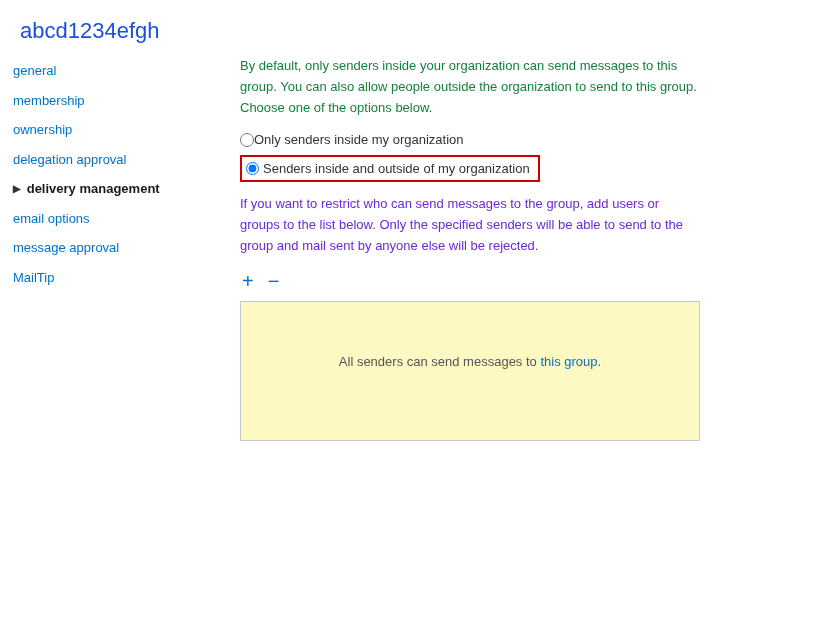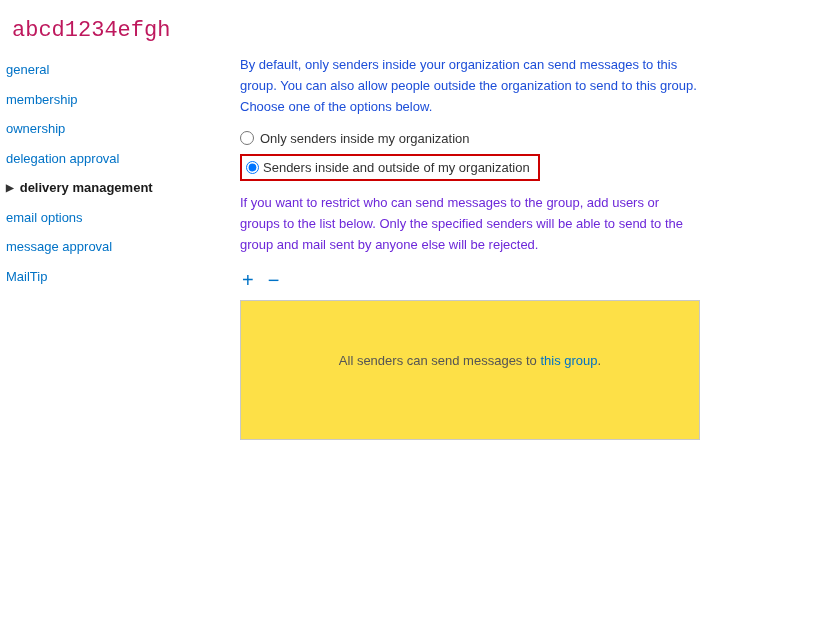--- a/index.html
+++ b/index.html
@@ -7,33 +7,32 @@
       font-family: 'Segoe UI', Tahoma, Geneva, Verdana, sans-serif;
       font-size: 13px;
       color: #333;
       background: #fff;
       width: 821px;
       min-height: 631px;
     }
     .page-title {
       font-size: 22px;
       font-weight: 300;
-      color: #be185d;
-      padding: 18px 20px 12px 12px;
-      font-family: Liberation Mono, monospace;
+      color: #1d4ed8;
+      padding: 18px 20px 12px 20px;
     }
     .content-wrapper {
       display: flex;
       flex-direction: row;
       padding: 0 0 0 0;
     }
     .sidebar {
       width: 230px;
       min-width: 180px;
-      padding: 0 10px 0 4px;
+      padding: 0 10px 0 11px;
       flex-shrink: 0;
     }
     .sidebar-item {
       padding: 5px 2px;
       cursor: pointer;
       color: #0072c6;
       font-size: 13px;
       line-height: 1.5;
       display: flex;
       align-items: center;
@@ -47,29 +46,28 @@
       font-size: 10px;
       color: #333;
       margin-right: 2px;
     }
     .main-content {
       flex: 1;
       padding: 0 30px 30px 10px;
     }
     .description-text {
       font-size: 13px;
-      color: #1d4ed8;
+      color: #15803d;
       line-height: 1.6;
       max-width: 460px;
       margin-bottom: 14px;
     }
     .radio-option {
       display: flex;
-      align-items: flex-start;
-      gap: 6px;
+      align-items: center;
       margin-bottom: 8px;
       font-size: 13px;
       color: #333;
       cursor: pointer;
     }
     .radio-option input[type="radio"] {
       accent-color: #0072c6;
       width: 14px;
       height: 14px;
       cursor: pointer;
@@ -101,21 +99,21 @@
       color: #0072c6;
       background: none;
       border: none;
       cursor: pointer;
       line-height: 1;
       padding: 0 2px;
       font-weight: 300;
     }
     .senders-box {
       border: 1px solid #c8c8c8;
-      background: #fde047;
+      background: #fef9c3;
       min-height: 140px;
       max-width: 460px;
       display: flex;
       align-items: flex-start;
       justify-content: flex-start;
       padding: 12px 14px;
     }
     .senders-box-message {
       font-size: 13px;
       color: #555;

